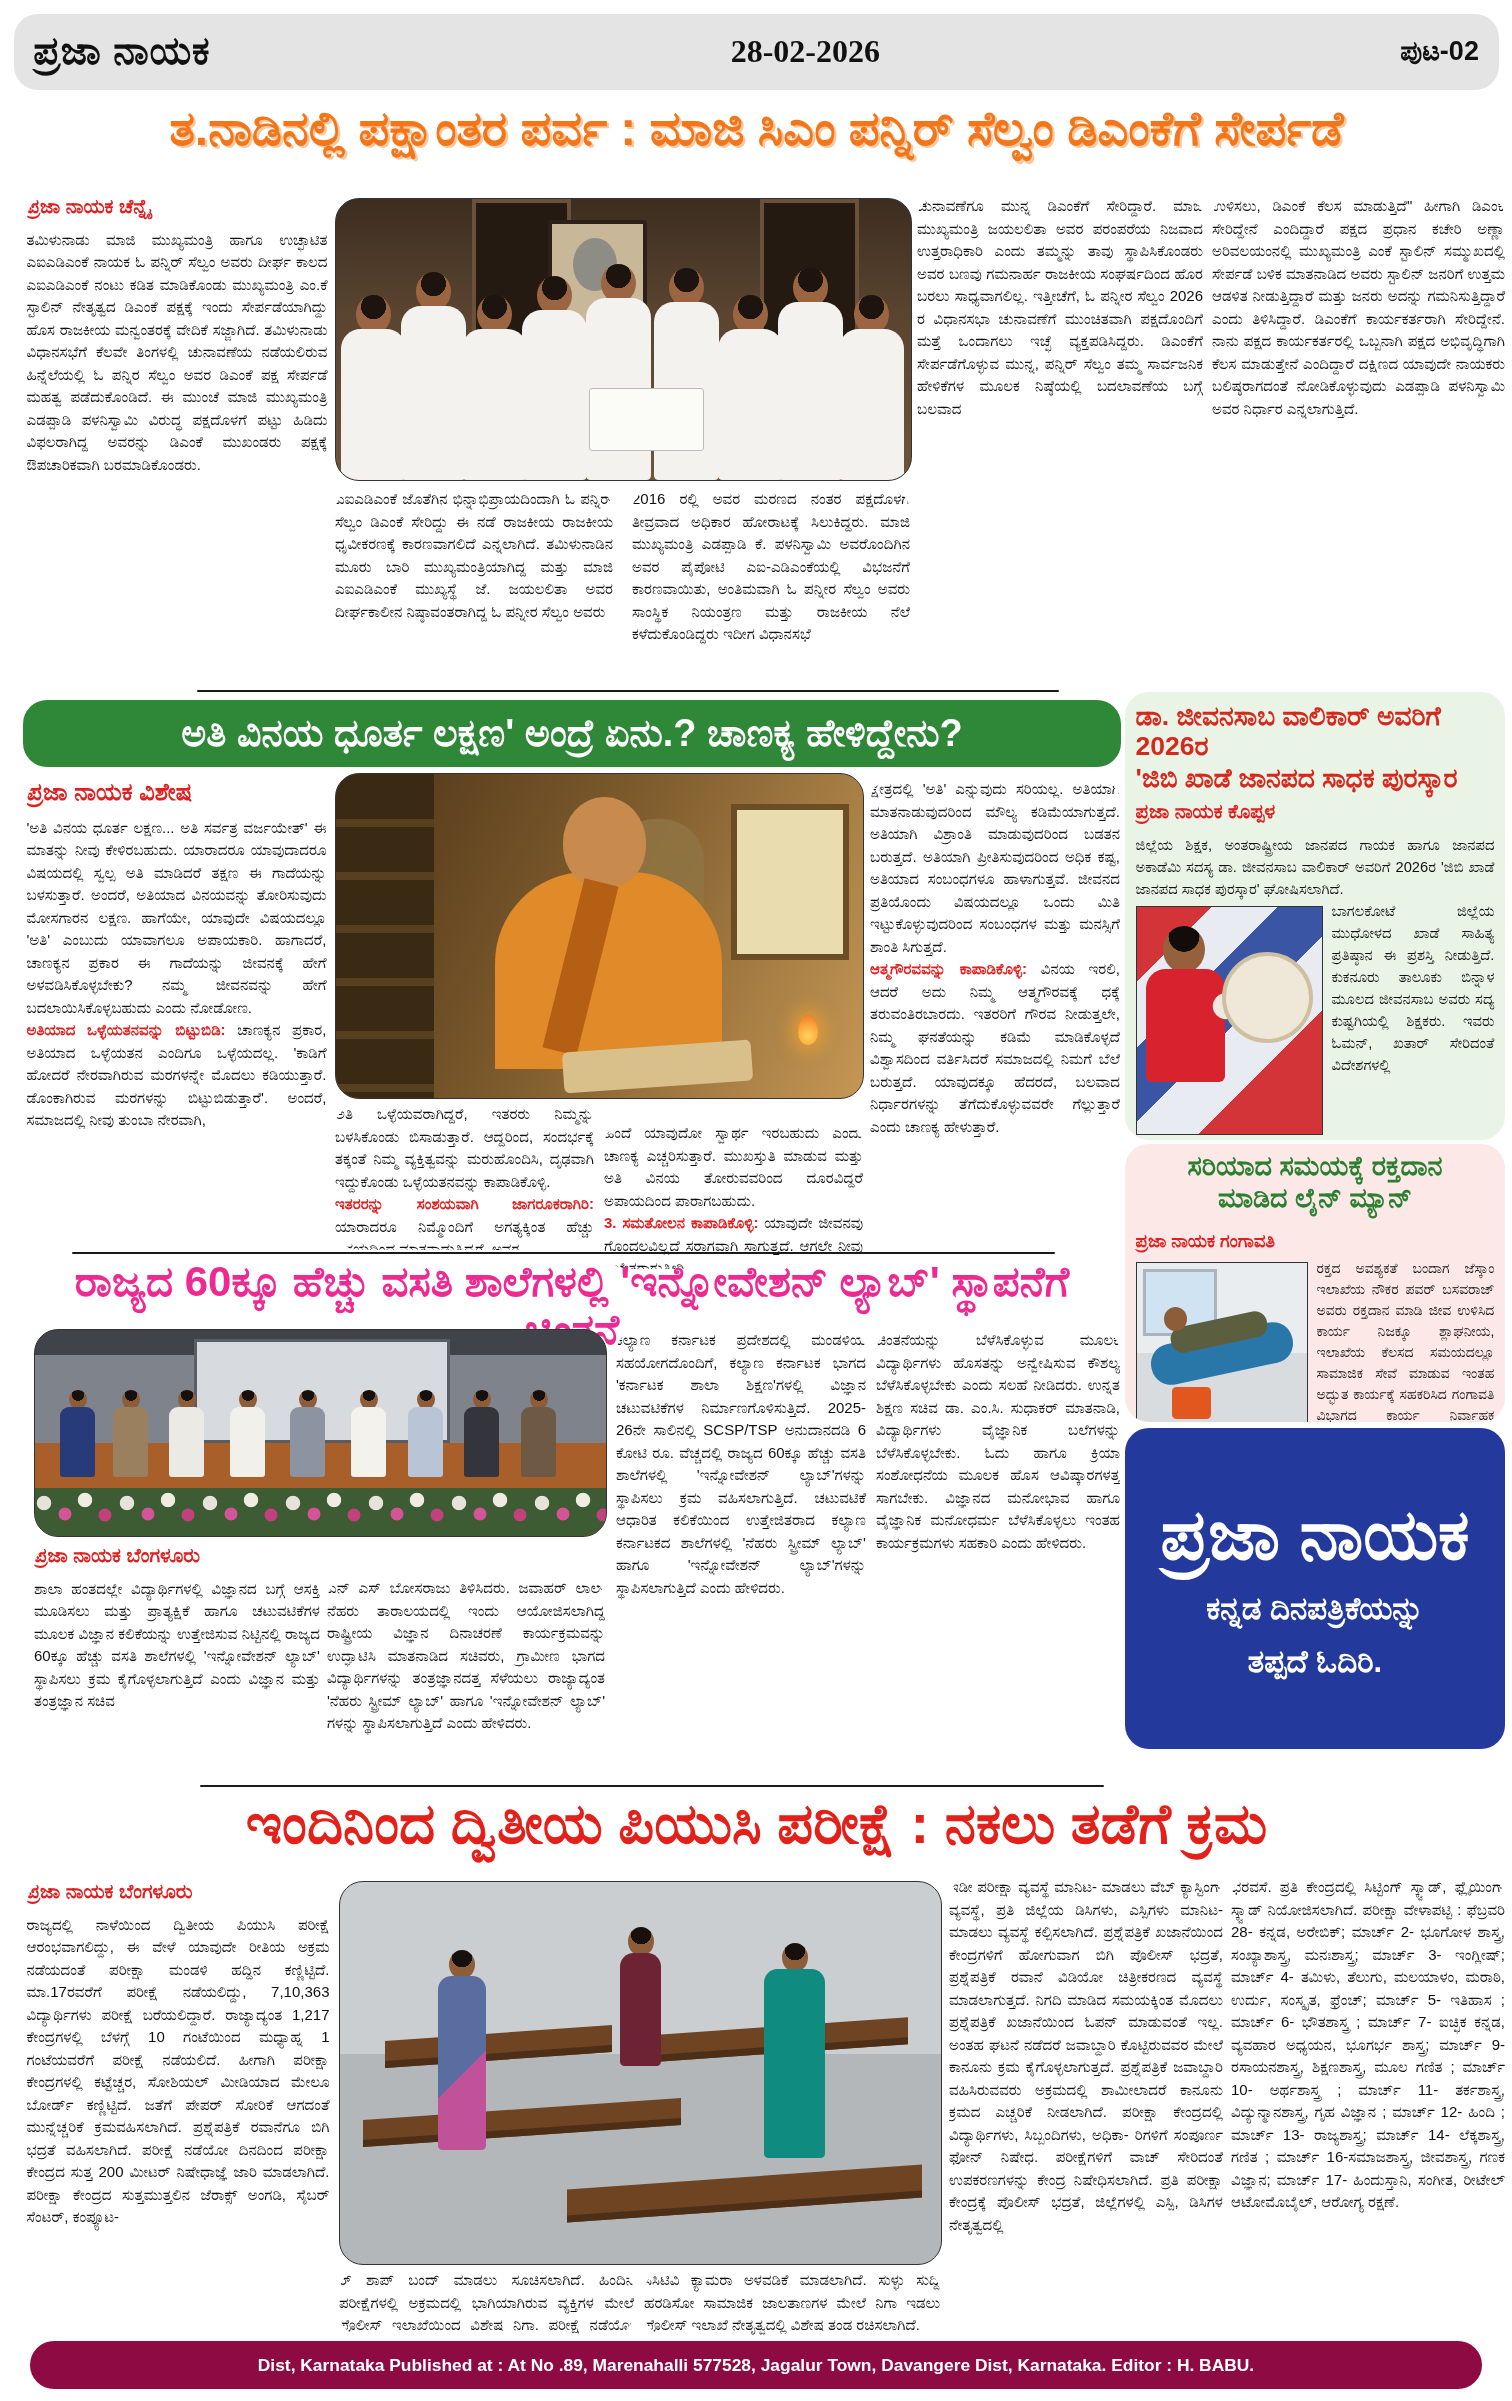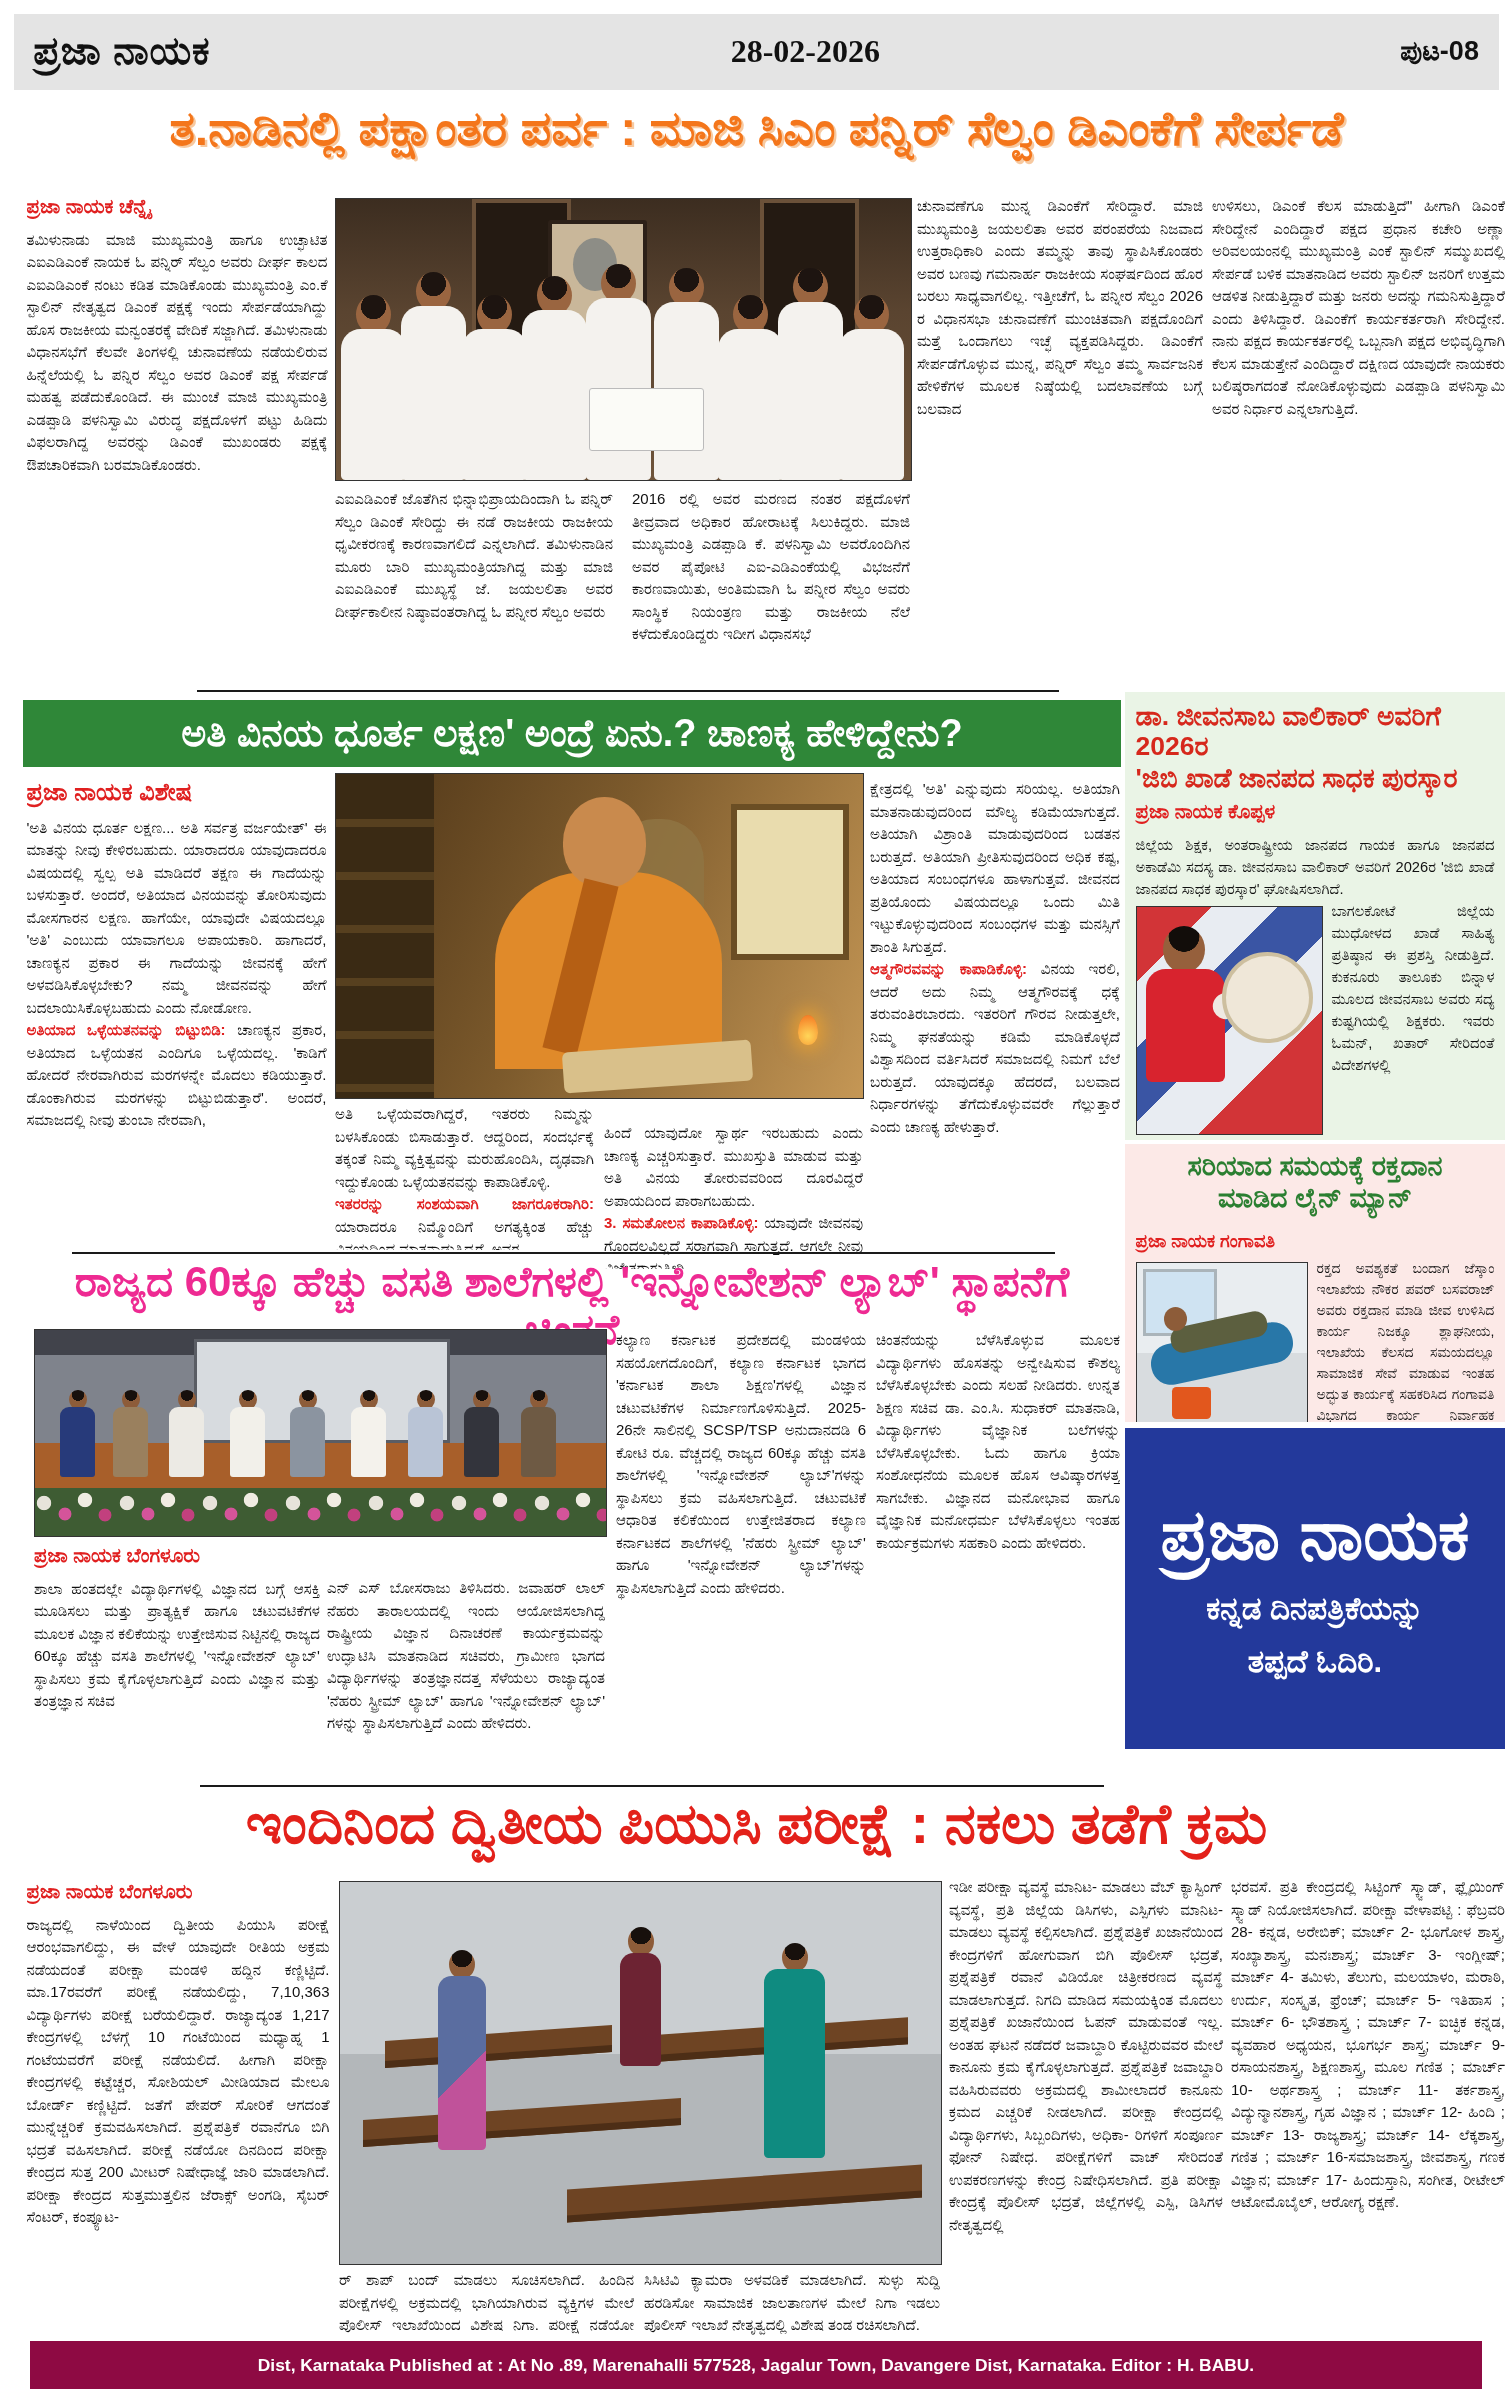--- a/index.html
+++ b/index.html
@@ -1,18 +1,18 @@
 <!DOCTYPE html>
 <html style="font-size:12px"><head>
 <meta charset="utf-8">
 <style>
   html,body{margin:0;padding:0;background:#777;}
   #page{position:relative;width:1513px;height:2401px;background:#fff;
         font-family:"Liberation Sans","DejaVu Sans",sans-serif;overflow:hidden;}
-  .abs{position:absolute;}
+  .abs{position:absolute;border-radius:24px;}
   
   .header-bar{left:13.6px;top:13.6px;width:1485px;height:76px;background:#e4e4e4;
               display:flex;align-items:center;justify-content:space-between;padding:0 19.7px;box-sizing:border-box;}
   .brand{font-size:39px;font-weight:bold;color:#111;letter-spacing:0.8px;}
   .pdate{font-size:32px;font-weight:bold;color:#111;font-family:"Liberation Serif","DejaVu Serif",serif;}
   .pageno{font-size:27px;font-weight:bold;color:#111;}
   
   .hl-main{left:0;top:104px;width:1513px;text-align:center;font-size:48px;font-weight:bold;
            color:#f4761b;text-shadow:2.3px 2.3px 0 #f7c9a0;line-height:1.05;}
   .hl-green{left:23px;top:700px;width:1098px;height:67px;background:#2f8738;color:#fff;
@@ -95,21 +95,21 @@
   .pu-person .b{width:48px;height:113px;border-radius:13.6px 13.6px 4.5px 4.5px;margin:-3px auto 0;}
 </style>
 </head>
 <body>
 
 <div id="page">
 
   <div class="abs header-bar">
     <span class="brand">ಪ್ರಜಾ ನಾಯಕ</span>
     <span class="pdate">28-02-2026</span>
-    <span class="pageno">ಪುಟ-08</span>
+    <span class="pageno">ಪುಟ-02</span>
   </div>
 
   <div class="abs hl-main">ತ.ನಾಡಿನಲ್ಲಿ ಪಕ್ಷಾಂತರ ಪರ್ವ : ಮಾಜಿ ಸಿಎಂ ಪನ್ನಿರ್ ಸೆಲ್ವಂ ಡಿಎಂಕೆಗೆ ಸೇರ್ಪಡೆ</div>
 
   <div class="abs col" style="left:26.5px;top:195px;width:301px;height:490px;">
     <div class="dateline">ಪ್ರಜಾ ನಾಯಕ ಚೆನ್ನೈ</div>
     <div class="body-text">ತಮಿಳುನಾಡು ಮಾಜಿ ಮುಖ್ಯಮಂತ್ರಿ ಹಾಗೂ ಉಚ್ಛಾಟಿತ ಎಐಎಡಿಎಂಕೆ ನಾಯಕ ಓ ಪನ್ನಿರ್ ಸೆಲ್ವಂ ಅವರು ದೀರ್ಘ ಕಾಲದ ಎಐಎಡಿಎಂಕೆ ನಂಟು ಕಡಿತ ಮಾಡಿಕೊಂಡು ಮುಖ್ಯಮಂತ್ರಿ ಎಂ.ಕೆ ಸ್ಟಾಲಿನ್ ನೇತೃತ್ವದ ಡಿಎಂಕೆ ಪಕ್ಷಕ್ಕೆ ಇಂದು ಸೇರ್ಪಡೆಯಾಗಿದ್ದು ಹೊಸ ರಾಜಕೀಯ ಮನ್ವಂತರಕ್ಕೆ ವೇದಿಕೆ ಸಜ್ಜಾಗಿದೆ. ತಮಿಳುನಾಡು ವಿಧಾನಸಭೆಗೆ ಕೆಲವೇ ತಿಂಗಳಲ್ಲಿ ಚುನಾವಣೆಯ ನಡೆಯಲಿರುವ ಹಿನ್ನೆಲೆಯಲ್ಲಿ ಓ ಪನ್ನಿರ ಸೆಲ್ವಂ ಅವರ ಡಿಎಂಕೆ ಪಕ್ಷ ಸೇರ್ಪಡೆ ಮಹತ್ವ ಪಡೆದುಕೊಂಡಿದೆ. ಈ ಮುಂಚೆ ಮಾಜಿ ಮುಖ್ಯಮಂತ್ರಿ ಎಡಪ್ಪಾಡಿ ಪಳನಿಸ್ವಾಮಿ ವಿರುದ್ಧ ಪಕ್ಷದೊಳಗೆ ಪಟ್ಟು ಹಿಡಿದು ವಿಫಲರಾಗಿದ್ದ ಅವರನ್ನು ಡಿಎಂಕೆ ಮುಖಂಡರು ಪಕ್ಷಕ್ಕೆ ಔಪಚಾರಿಕವಾಗಿ ಬರಮಾಡಿಕೊಂಡರು.</div>
   </div>
 
   <div class="abs photo tp" style="left:335px;top:198px;width:575px;height:281px;">

